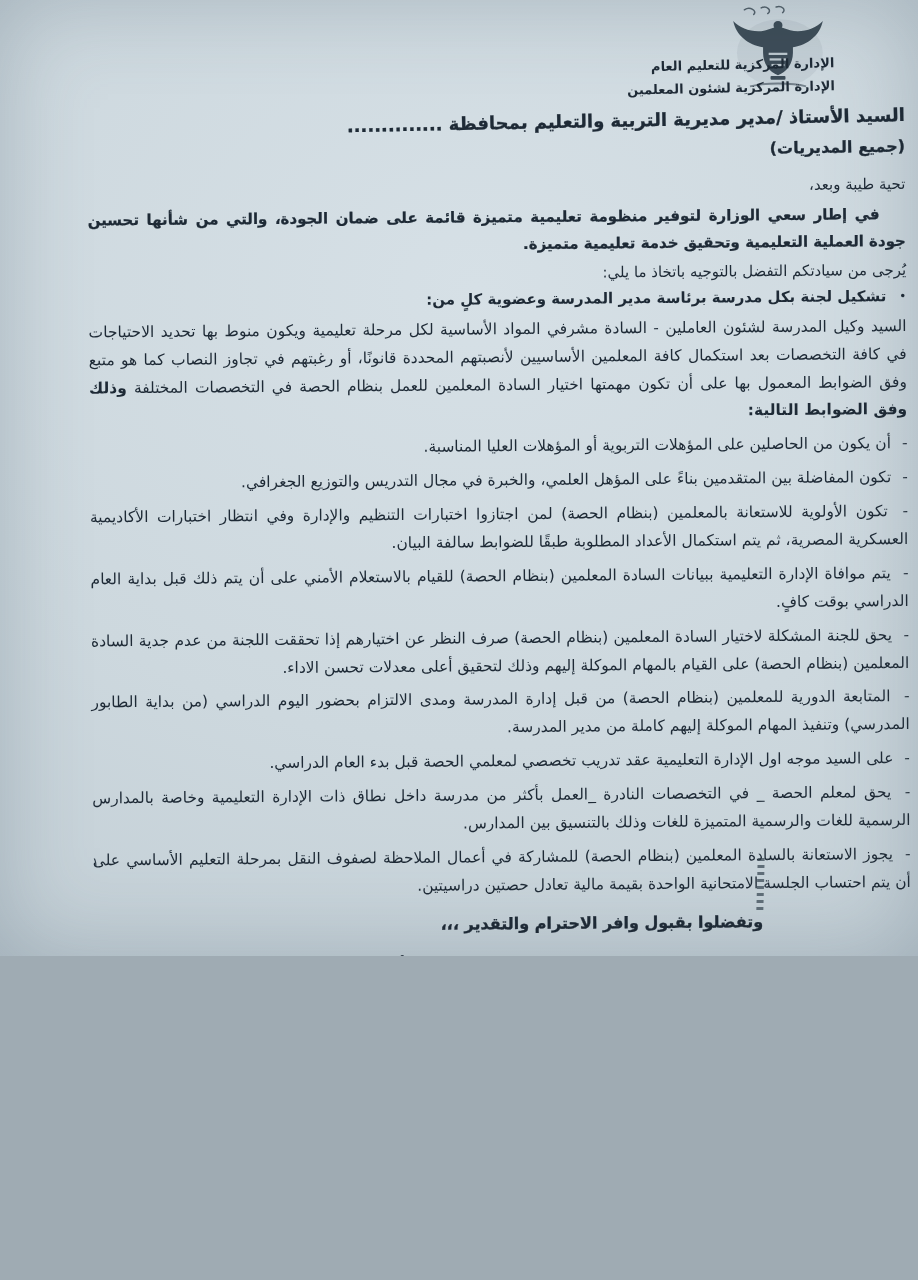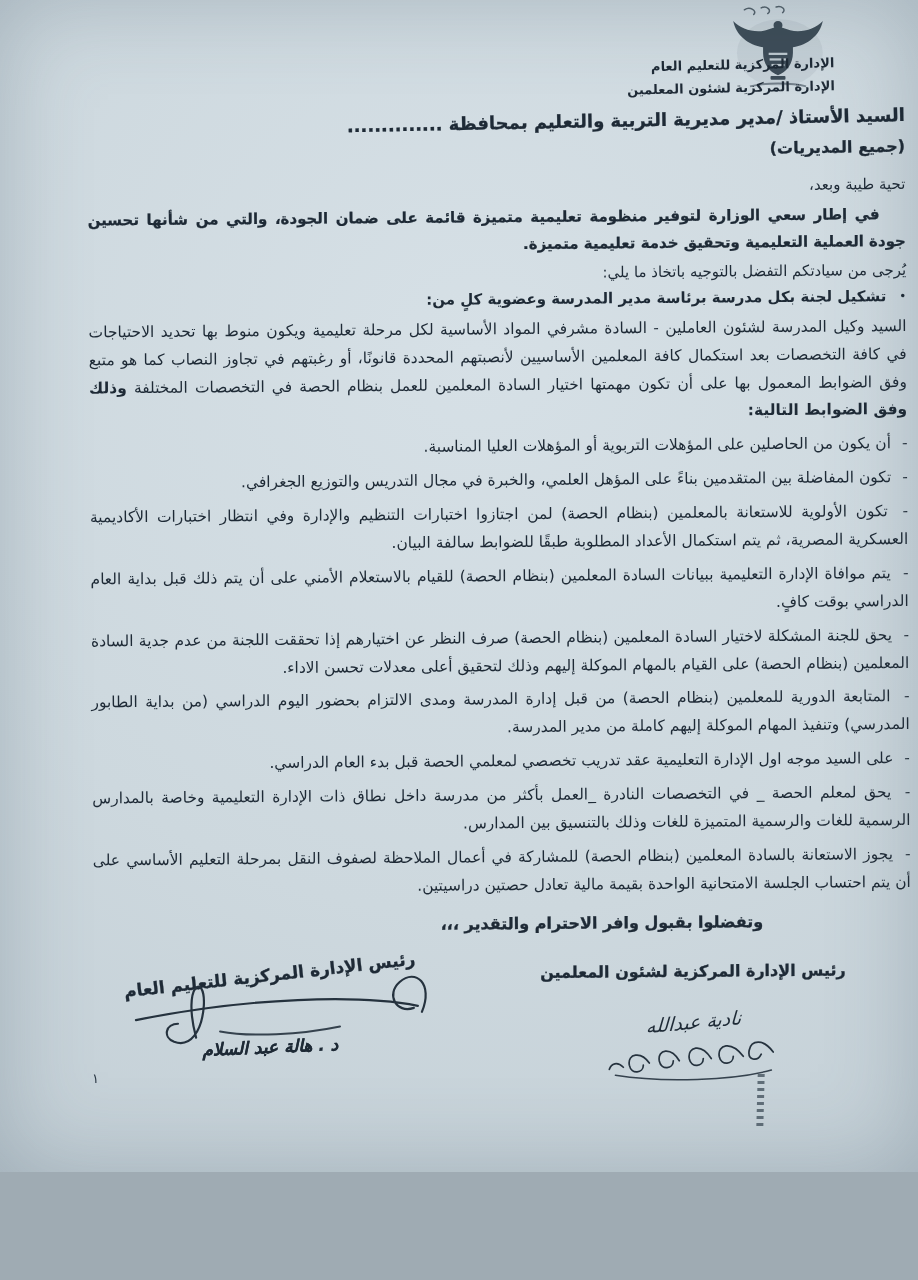--- a/index.html
+++ b/index.html
@@ -1,19 +1,19 @@
 <!DOCTYPE html>
 <html lang="ar" dir="rtl"><head>
 <meta charset="utf-8">
 <style>
   *{margin:0;padding:0;box-sizing:border-box;}
   html,body{width:918px;height:1280px;}
   body{background:#9fabb3;font-family:"DejaVu Sans","Liberation Sans",sans-serif;}
   .page{
-    position:relative;width:918px;height:1172px;overflow:hidden;
+    position:relative;width:918px;height:956px;overflow:hidden;
     color:#1e2a36;direction:rtl;
     background:radial-gradient(130% 100% at 52% 30%, #d6e0e6 0%, #cdd8de 48%, #c2ced5 86%, #b5c2ca 100%);
     box-shadow:inset 0 0 90px rgba(80,100,115,.32);
   }
   .content{position:absolute;top:4px;right:14px;left:86px;transform:rotate(-0.45deg);transform-origin:top right;}
   .b{font-weight:bold;}
 
   .stamp{position:absolute;top:2px;right:84px;width:112px;height:94px;}
 
   .dept{padding-top:48px;font-size:13px;font-weight:bold;line-height:1.8;width:fit-content;margin-right:70px;text-align:right;transform:rotate(-0.8deg);}

